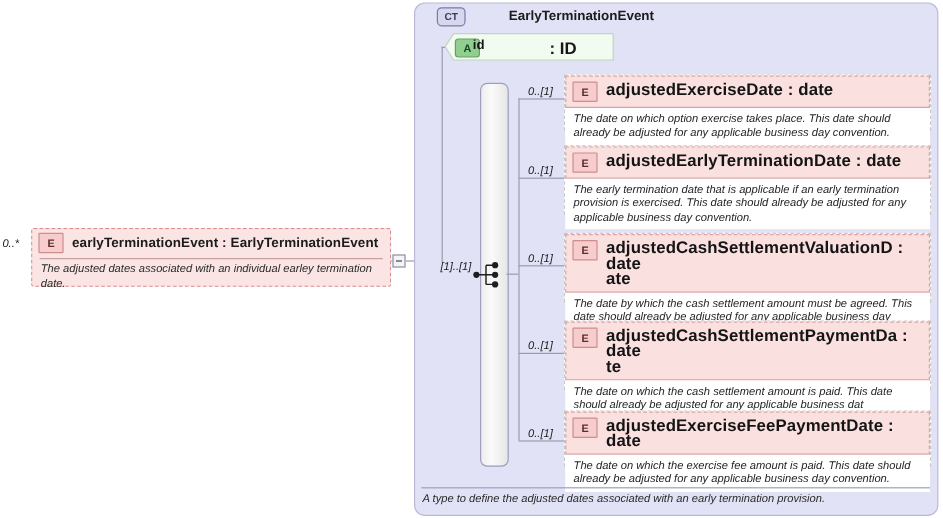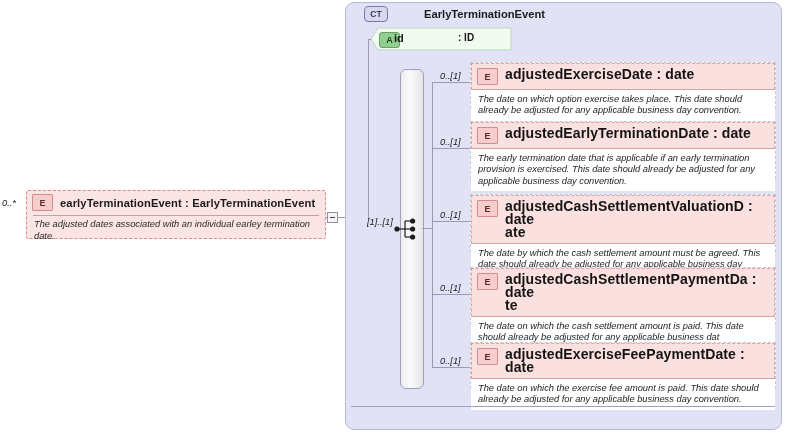--- a/index.html
+++ b/index.html
@@ -29,21 +29,21 @@
   #ct-foot{position:absolute;left:352px;top:410px;width:420px;font-size:9.3px;font-style:italic;
            color:#2a2a2a;line-height:11px;}
 
   
   #attr{position:absolute;left:370px;top:27px;width:145px;height:24px;}
   #attr svg{position:absolute;left:0;top:0;}
   #attr .abadge{position:absolute;left:9px;top:5px;width:19px;height:14px;border:1px solid #6d9b6d;
       background:#8fd08f;color:#1f3d1f;font-size:9px;font-weight:bold;border-radius:3px;
       display:flex;align-items:center;justify-content:center;}
   #attr .aname{position:absolute;left:24px;top:5px;font-size:11px;font-weight:bold;color:#151515;}
-  #attr .atype{position:absolute;left:88px;top:5px;font-size:10px;font-weight:bold;color:#151515;}
+  #attr .atype{position:absolute;left:88px;top:5px;font-size:14px;font-weight:bold;color:#151515;}
 
   
   #seq{position:absolute;left:400px;top:69px;width:22px;height:318px;border:1px solid #9e9ebd;
        border-radius:6px;background:linear-gradient(to right,#ededed 0%,#fafafa 40%,#e6e6e6 100%);}
   #seq svg{position:absolute;left:-7px;top:148px;}
 
   
   .ln{position:absolute;background:#9a9ab4;}
   .lnh{height:1px;}
   .lnv{width:1px;}
@@ -170,14 +170,15 @@
   <div class="mult" style="left:440px;top:356px;">0..[1]</div>
   <div class="rbox" style="left:470px;top:342px;width:306px;height:47px;">
     <div class="hdr">
       <span class="badge">E</span>
       <span class="ttl"><span>adjustedExerciseFeePaymentDate : date</span><span></span></span>
     </div>
     <div class="doc">The date on which the exercise fee amount is paid. This date should already be adjusted for any applicable business day convention.</div>
   </div>
 
   <div id="ct-foot-line"></div>
+  <div id="ct-foot">A type to define the adjusted dates associated with an early termination provision.</div>
 
 </div>
 
 </body></html>

